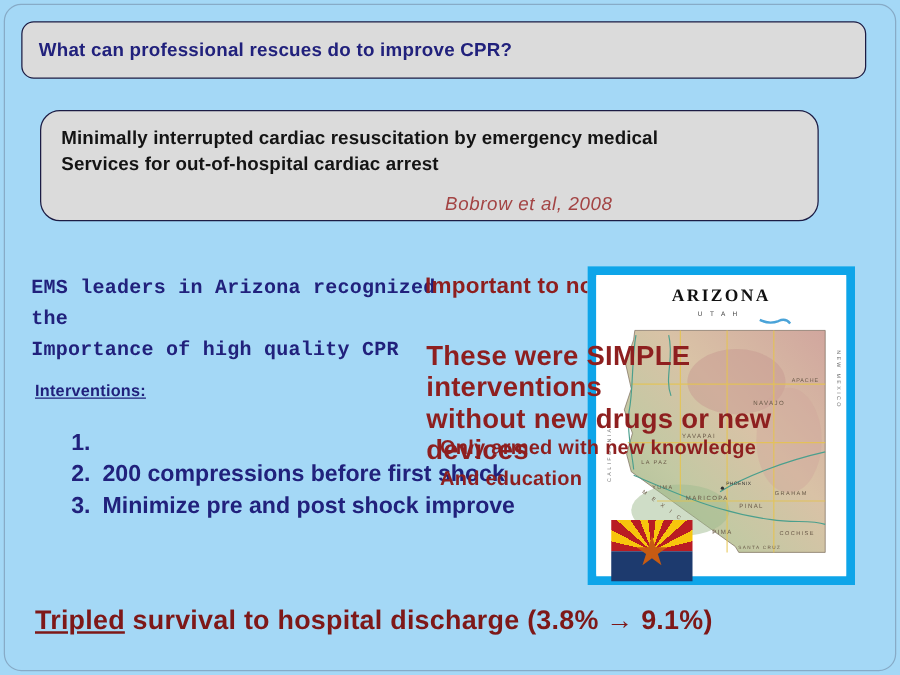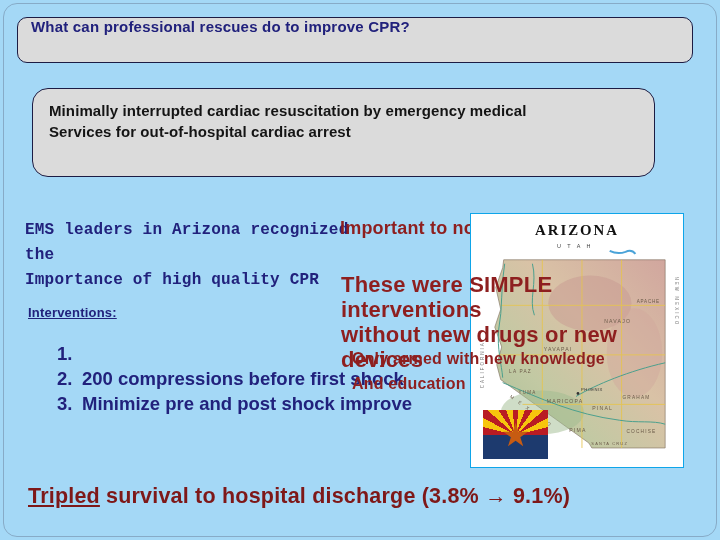--- a/index.html
+++ b/index.html
@@ -11,21 +11,21 @@
   }
   .slide-frame{
     position:absolute;inset:3px;border:1.5px solid #87abc7;
     border-radius:14px;pointer-events:none;
   }
   .gray-box{
     position:absolute;background:#dbdbdb;border:1.5px solid #1c1c44;
   }
   .question-box{
     left:17px;top:17px;width:676px;height:46px;border-radius:10px;
-    display:flex;align-items:flex-start;padding-left:13px;box-sizing:border-box;
+    display:flex;align-items:center;padding-left:13px;box-sizing:border-box;
   }
   .question-box .q-text{
     color:#21217c;font-weight:bold;font-size:15px;letter-spacing:.2px;
   }
   .study-box{
     left:32px;top:88px;width:623px;height:89px;border-radius:16px;
     box-sizing:border-box;padding:11px 14px 0 16px;
   }
   .study-title{
     color:#141414;font-weight:bold;font-size:15px;line-height:21px;
@@ -63,21 +63,21 @@
     font-size:16px;line-height:25px;letter-spacing:.2px;z-index:5;
   }
   .conclusion{
     position:absolute;left:28px;top:484px;
     color:#7e1818;font-weight:bold;font-size:21.5px;letter-spacing:.2px;
   }
   .conclusion .lead{text-decoration:underline;}
   
   .map-box{
     position:absolute;left:470px;top:213px;width:214px;height:255px;
-    background:#ffffff;border:1px solid #0ea5e9;box-sizing:border-box;z-index:1;
+    background:#ffffff;border:7px solid #0ea5e9;box-sizing:border-box;z-index:1;
   }
   .map-box svg{display:block;width:100%;height:100%;}
   .map-title-text{
     font-family:"Liberation Serif", serif;font-weight:bold;
   }
   
   .az-flag{
     position:absolute;left:12px;top:196px;width:65px;height:49px;z-index:3;
   }
   .az-flag .rays{
@@ -104,20 +104,21 @@
 
 <div class="slide-frame"></div>
 
 <div class="gray-box question-box">
   <span class="q-text">What can professional rescues do to improve CPR?</span>
 </div>
 
 <div class="gray-box study-box">
   <div class="study-title multiline">Minimally interrupted cardiac resuscitation by emergency medical
 Services for out-of-hospital cardiac arrest</div>
+  <div class="citation">Bobrow et al, 2008</div>
 </div>
 
 <div class="map-box">
   <svg viewBox="0 0 214 255">
     <defs>
       <linearGradient id="terrain" x1="1" y1="0" x2="0" y2="1">
         <stop offset="0" stop-color="#d1a69e"></stop>
         <stop offset="0.4" stop-color="#d9c2a6"></stop>
         <stop offset="0.7" stop-color="#c2c9a3"></stop>
         <stop offset="1" stop-color="#a9bf97"></stop>

